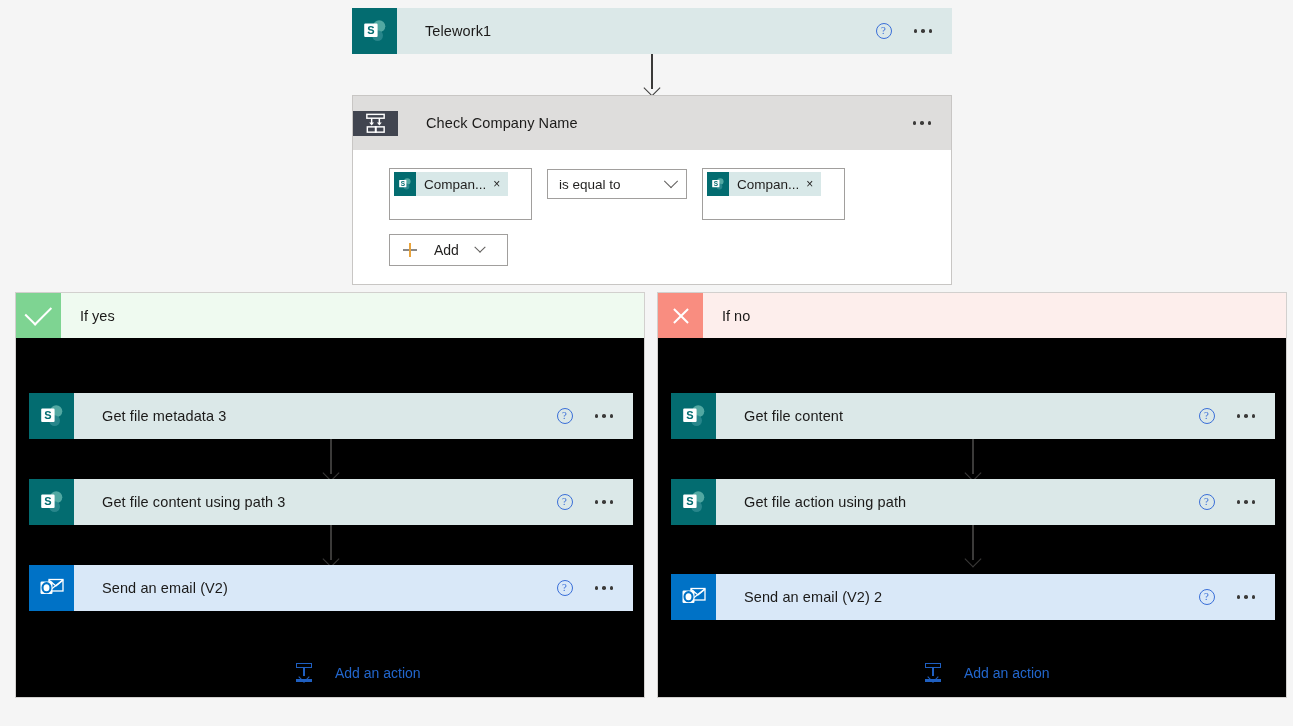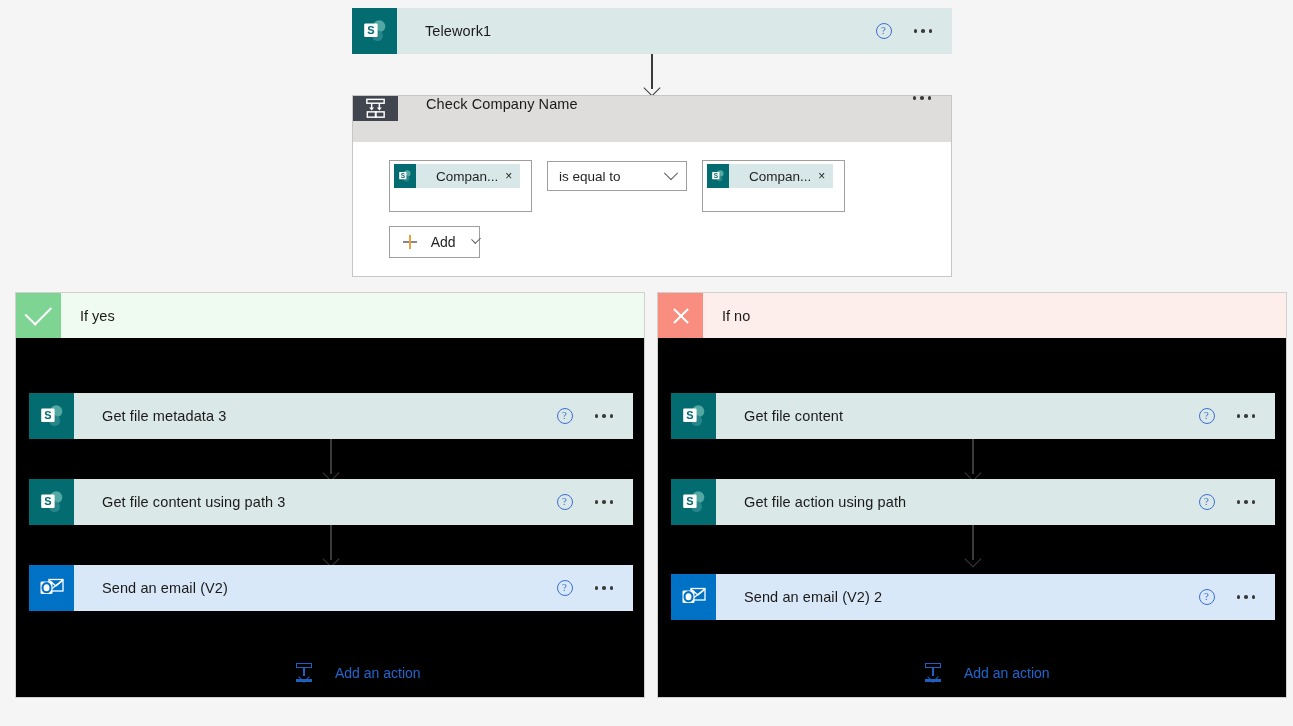--- a/index.html
+++ b/index.html
@@ -105,23 +105,23 @@
   #condition-card {
     position: absolute;
     left: 352px; top: 95px;
     width: 600px;
     background: #ffffff;
     border: 1px solid #c8c6c4;
     box-sizing: border-box;
   }
   #condition-header {
     display: flex;
-    align-items: flex-start;
+    align-items: center;
     background: #dedddc;
-    height: 46px;
+    height: 54px;
   }
   #condition-header .card-icon { background: #414550; }
   #condition-body {
     padding: 18px 0 18px 36px;
     background: #fff;
   }
   .cond-row {
     display: flex;
     align-items: flex-start;
     gap: 15px;
@@ -144,21 +144,21 @@
   }
   .token-ico {
     width: 22px; height: 24px;
     background: #036C70;
     display: flex;
     align-items: center;
     justify-content: center;
   }
   .token-ico .ico-sp { width: 14px; height: 14px; }
   .token-label {
-    padding: 0 7px 0 20px;
+    padding: 0 7px 0 8px;
     font-size: 13.5px;
     color: #201f1e;
     white-space: nowrap;
   }
   .token-x {
     font-size: 12px;
     color: #201f1e;
     padding-right: 8px;
     cursor: pointer;
     font-family: "Liberation Sans", sans-serif;
@@ -178,21 +178,21 @@
     cursor: pointer;
   }
   .chev {
     width: 9px; height: 9px;
     border-right: 1.3px solid #605e5c;
     border-bottom: 1.3px solid #605e5c;
     transform: rotate(45deg) translate(-2px,-2px);
   }
   #add-condition-button {
     margin-top: 14px;
-    width: 91px;
+    width: 119px;
     height: 32px;
     border: 1px solid #a19f9d;
     background: #fff;
     display: flex;
     align-items: center;
     gap: 17px;
     padding-left: 13px;
     box-sizing: border-box;
     cursor: pointer;
     font-size: 14px;

